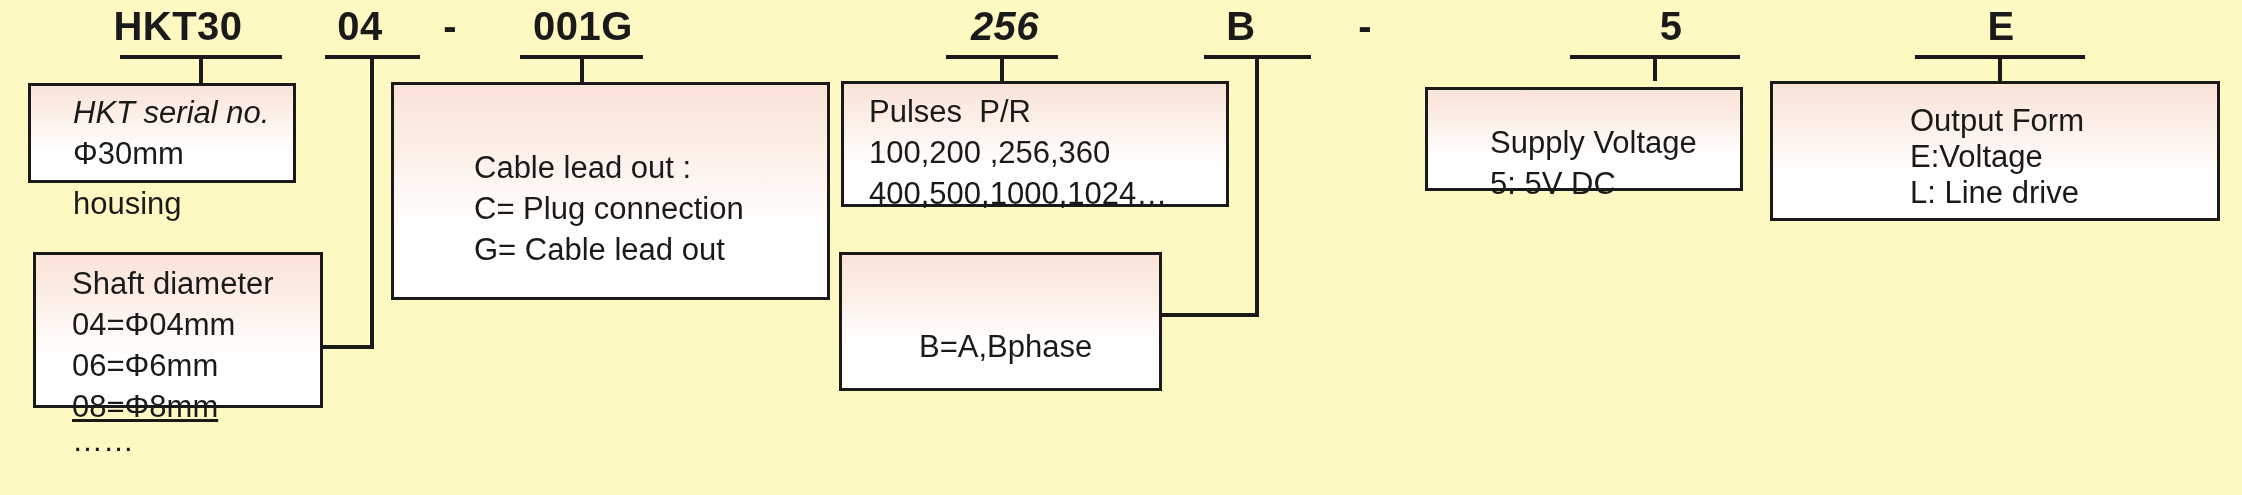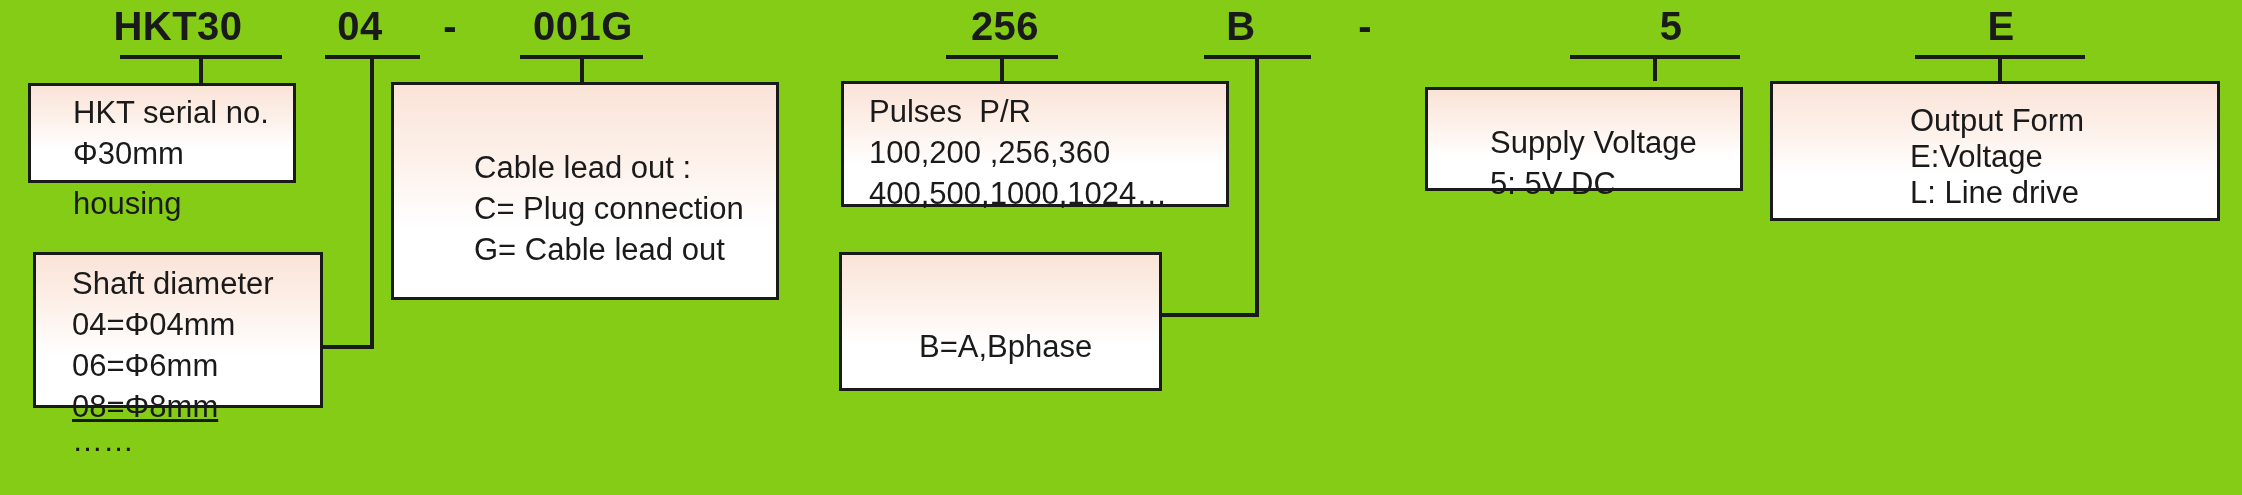--- a/index.html
+++ b/index.html
@@ -5,21 +5,21 @@
   html,body{margin:0;padding:0;background:#ffffff;}
   body{
     font-family:"Liberation Sans", sans-serif;
     color:#111111;
     -webkit-font-smoothing:antialiased;
   }
   #stage{
     position:relative;
     width:2242px;
     height:495px;
-    background:#84cc16;
+    background:#fef9c3;
     overflow:hidden;
   }
 
   
   .code{
     position:absolute;
     font-weight:bold;
     font-size:40px;
     letter-spacing:0.5px;
     color:#1a1a1a;
@@ -75,21 +75,21 @@
 </style>
 </head>
 <body>
 
 <div id="stage">
 
   <div class="code" style="left:88px; top:6px; width:180px;">HKT30</div>
   <div class="code" style="left:318px; top:6px; width:84px;">04</div>
   <div class="dash" style="left:430px; top:6px; width:40px;">-</div>
   <div class="code" style="left:513px; top:6px; width:140px;">001G</div>
-  <div class="code" style="left:950px; top:6px; width:110px;">256</div>
+  <div class="code" style="left:950px; top:6px; width:110px;font-style:italic;">256</div>
   <div class="code" style="left:1215px; top:6px; width:52px;">B</div>
   <div class="dash" style="left:1345px; top:6px; width:40px;">-</div>
   <div class="code" style="left:1645px; top:6px; width:52px;">5</div>
   <div class="code" style="left:1975px; top:6px; width:52px;">E</div>
 
   <div class="ul" style="left:120px; top:55px; width:162px;"></div>
   <div class="ul" style="left:325px; top:55px; width:95px;"></div>
   <div class="ul" style="left:520px; top:55px; width:123px;"></div>
   <div class="ul" style="left:946px; top:55px; width:112px;"></div>
   <div class="ul" style="left:1204px; top:55px; width:107px;"></div>
@@ -106,34 +106,34 @@
   <div class="vline" style="left:1000px; top:55px; height:26px;"></div>
 
   <div class="vline" style="left:1255px; top:55px; height:261px;"></div>
   <div class="hline" style="left:1161px; top:313px; width:98px;"></div>
 
   <div class="vline" style="left:1653px; top:55px; height:26px;"></div>
 
   <div class="vline" style="left:1998px; top:55px; height:26px;"></div>
 
   <div class="box" style="left:28px; top:83px; width:268px; height:100px;">
-    <div class="txt left" style="left:42px; top:6px;">HKT serial no.</div>
+    <div class="txt left" style="left:42px; top:6px;font-style:italic;">HKT serial no.</div>
     <div class="txt left" style="left:42px; top:47px;">Φ30mm</div>
     <div class="txt left" style="left:42px; top:88px;margin-top:9px;">housing</div>
   </div>
 
   <div class="box" style="left:33px; top:252px; width:290px; height:156px;">
     <div class="txt left" style="left:36px; top:8px;">Shaft diameter</div>
     <div class="txt left" style="left:36px; top:49px;">04=Φ04mm</div>
     <div class="txt left" style="left:36px; top:90px;">06=Φ6mm</div>
     <div class="txt left" style="left:36px; top:131px;text-decoration:underline;">08=Φ8mm</div>
     <div class="txt left" style="left:36px; top:165px;">……</div>
   </div>
 
-  <div class="box" style="left:391px; top:82px; width:388px; height:218px;text-decoration:underline;">
+  <div class="box" style="left:391px; top:82px; width:439px; height:218px;text-decoration:underline;">
     <div class="txt left" style="left:80px; top:62px;">Cable lead out :</div>
     <div class="txt left" style="left:80px; top:103px;">C= Plug connection</div>
     <div class="txt left" style="left:80px; top:144px;">G= Cable lead out</div>
   </div>
 
   <div class="box" style="left:841px; top:81px; width:388px; height:126px;">
     <div class="txt left" style="left:25px; top:7px;">Pulses  P/R</div>
     <div class="txt left" style="left:25px; top:48px;">100,200 ,256,360</div>
     <div class="txt left" style="left:25px; top:89px;">400,500,1000,1024…</div>
   </div>

